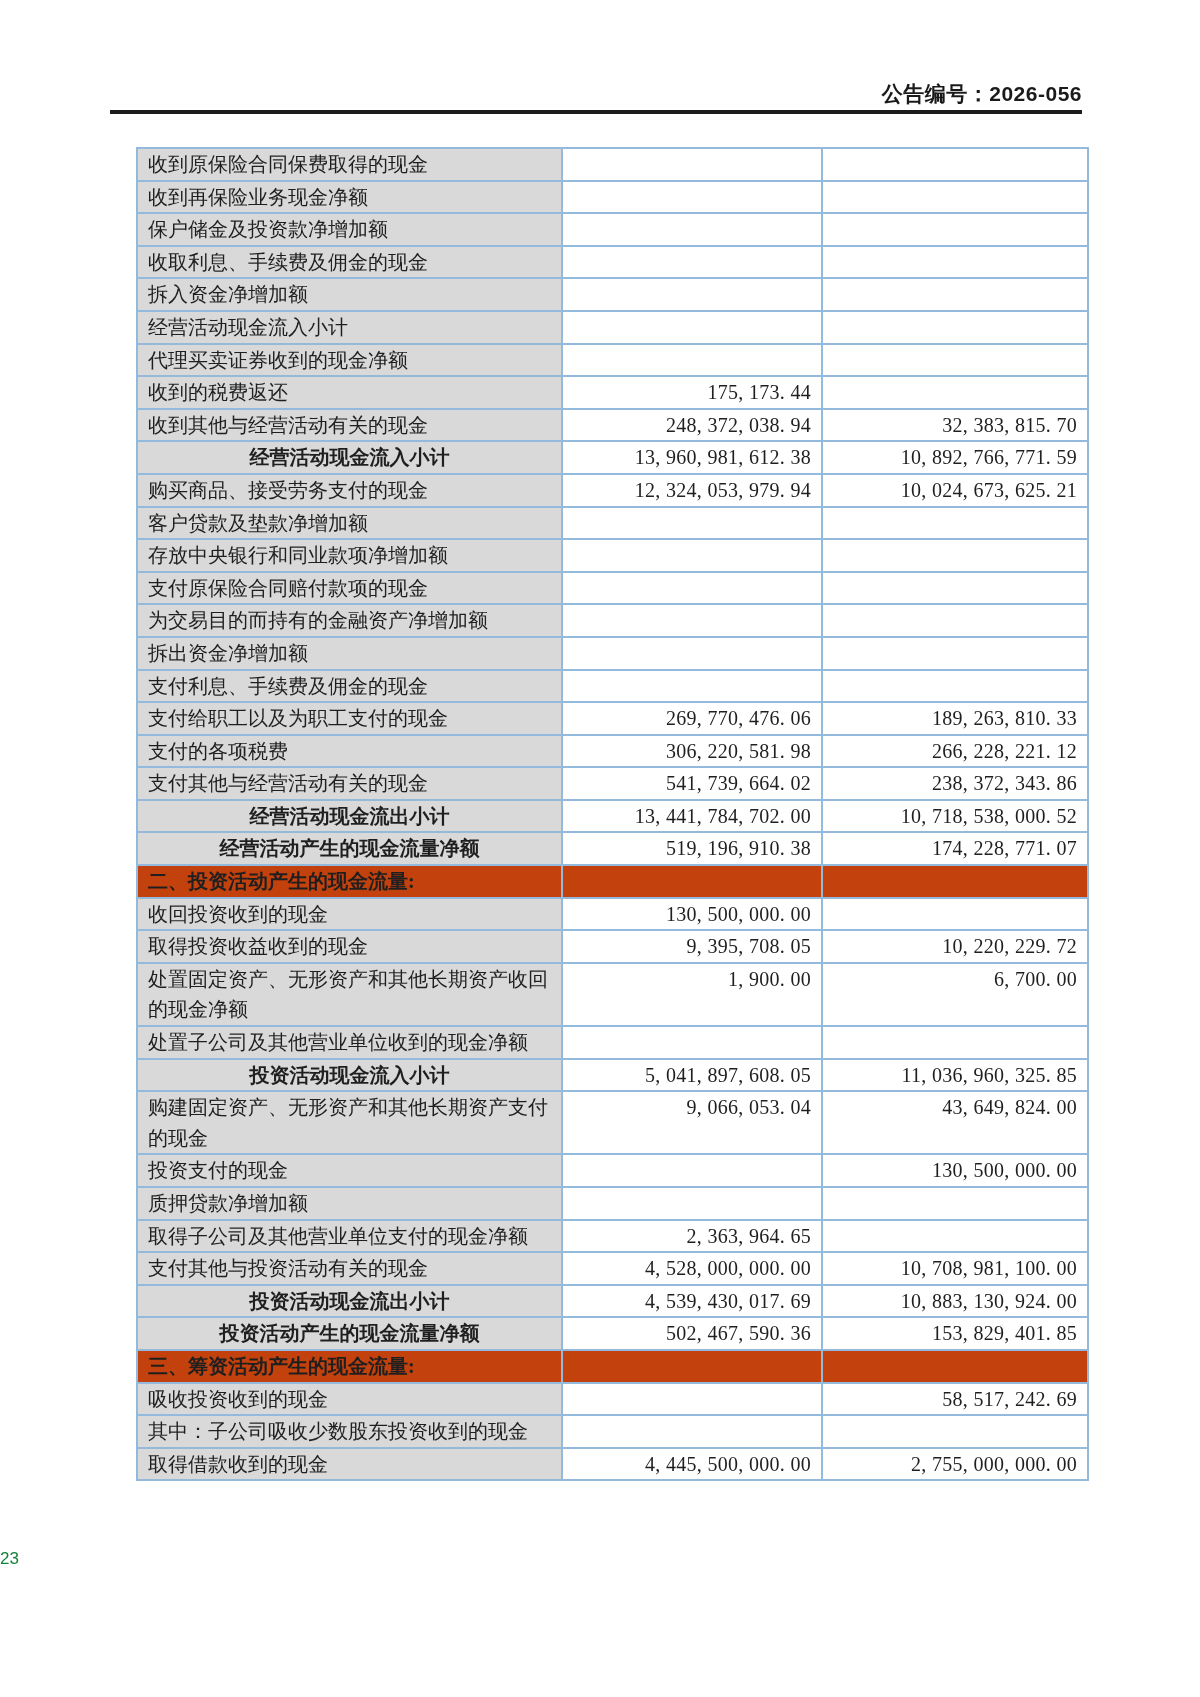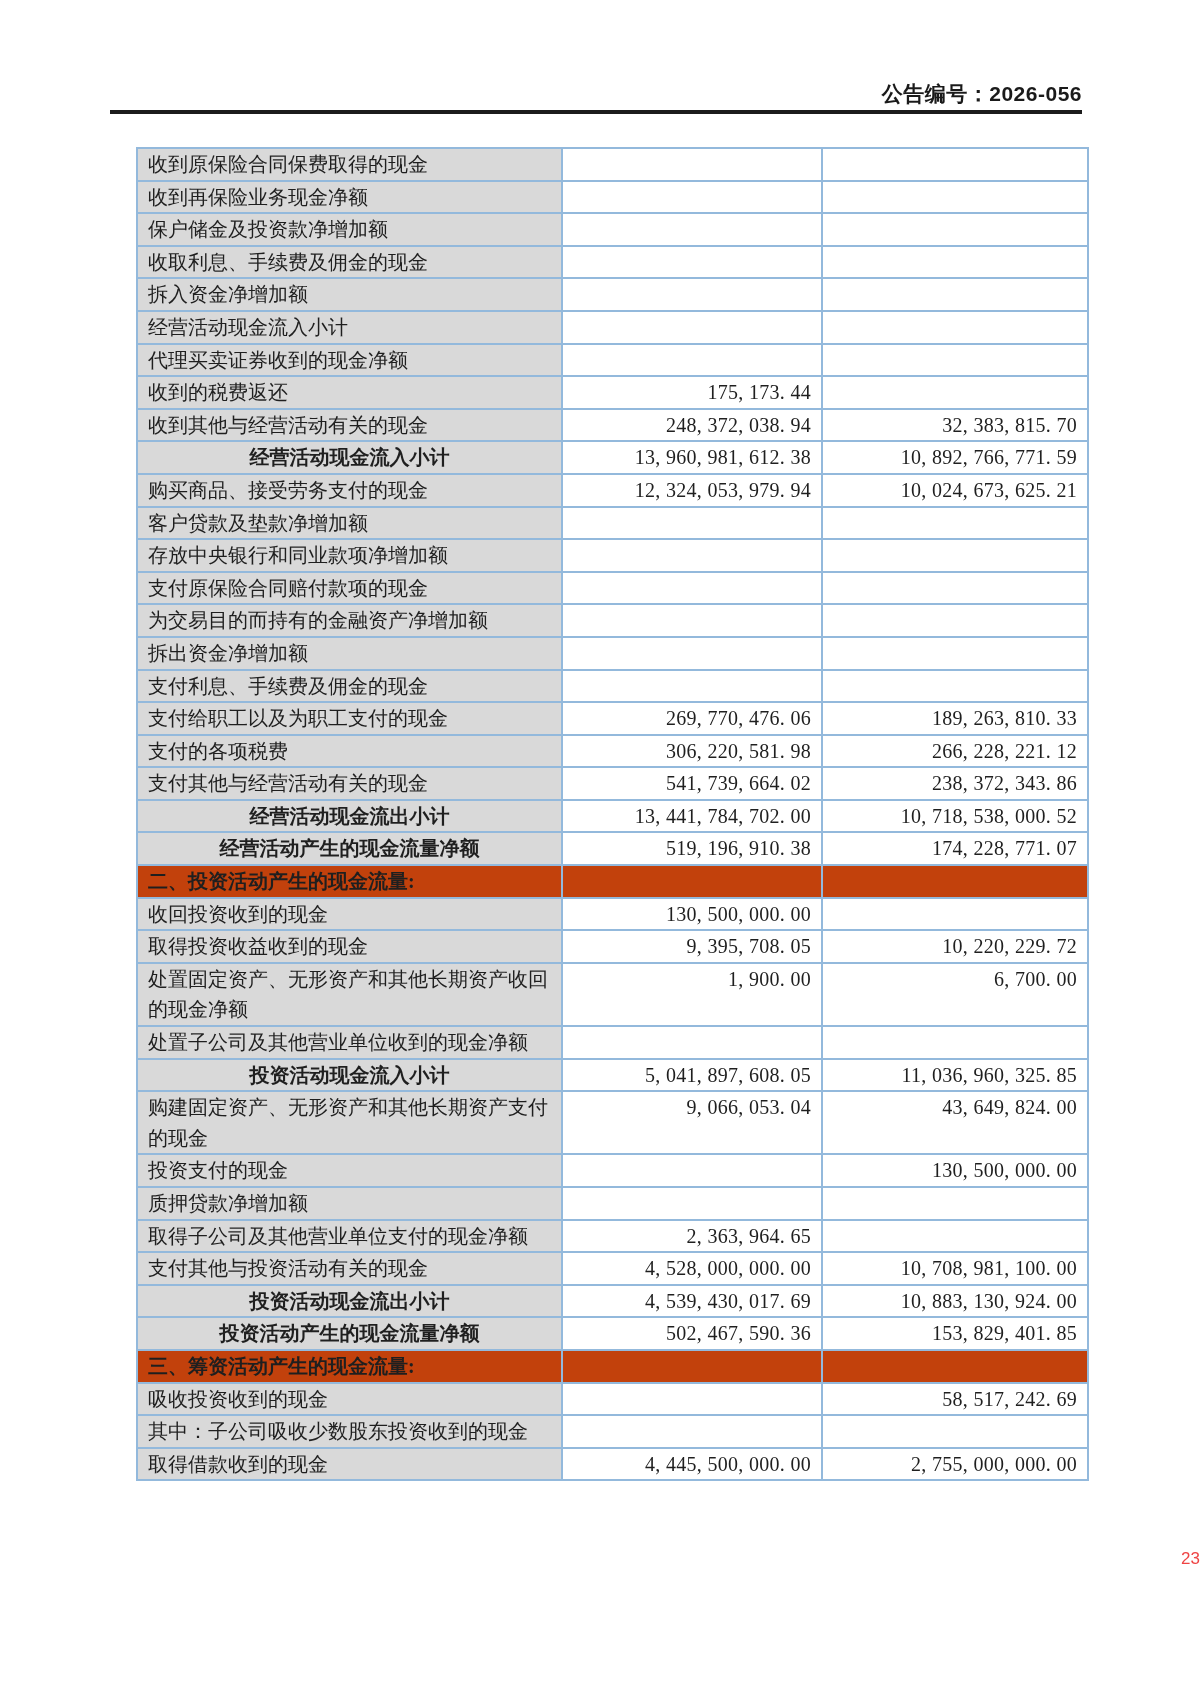--- a/index.html
+++ b/index.html
@@ -84,24 +84,24 @@
     background: #c2410c;
   }
   tr.row-section td.c-label {
     font-weight: bold;
   }
   .page-footer {
     position: absolute;
     top: 1549px;
     left: 0;
     width: 1200px;
-    text-align: right;
+    text-align: left;
     font-family: "Liberation Sans", "DejaVu Sans", sans-serif;
     font-size: 17px;
-    color: #ef4444;
+    color: #15803d;
   }
 </style>
 </head>
 <body>
 
 <div class="page-header">公告编号：2026-056</div>
 
 <div class="header-rule"></div>
 
 <div class="table-wrap">

